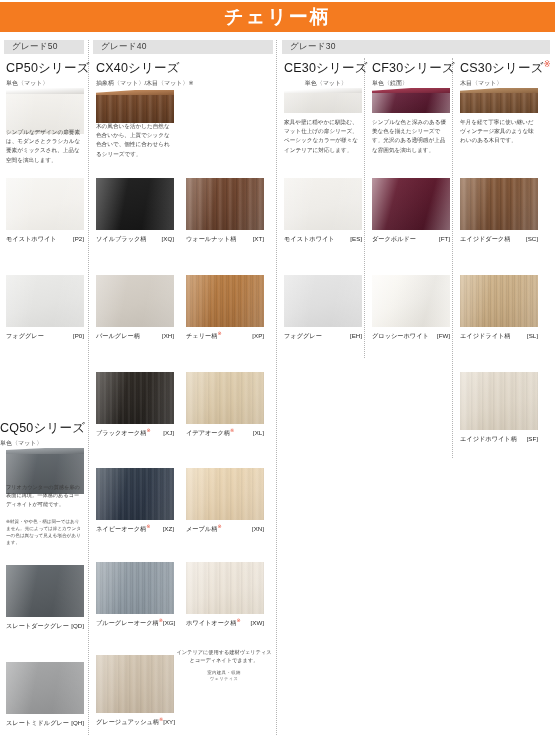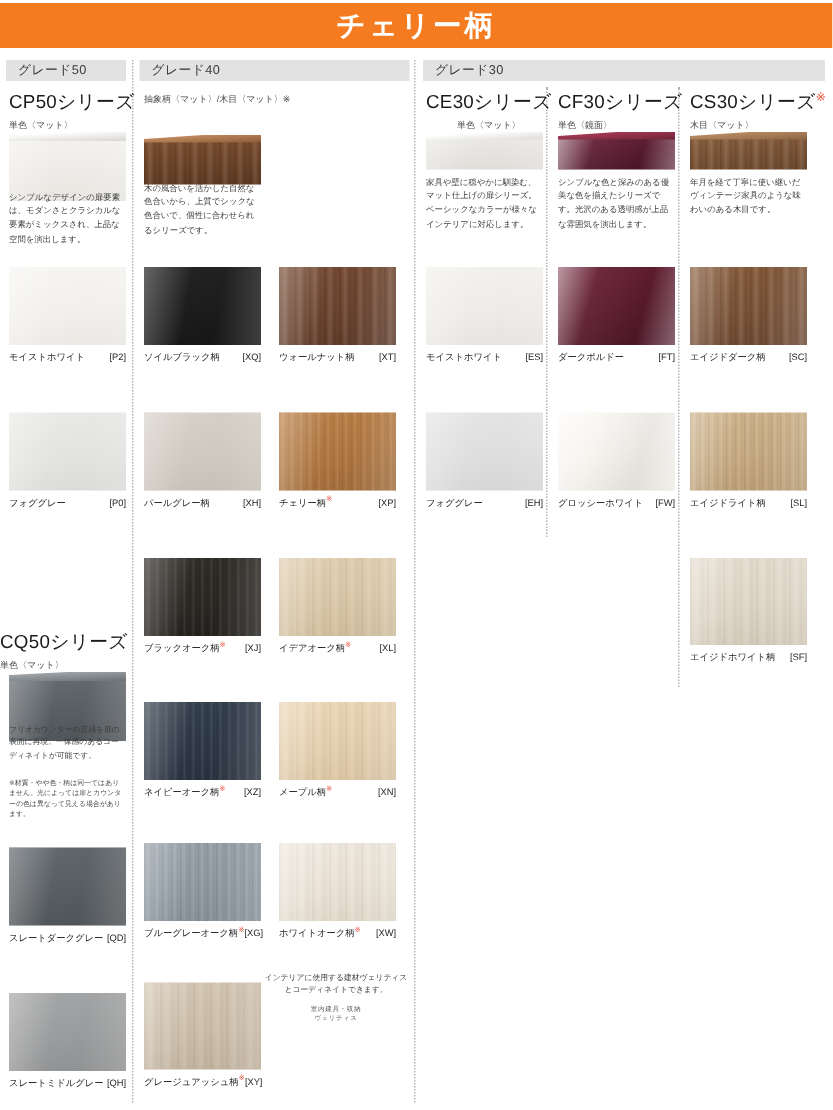--- a/index.html
+++ b/index.html
@@ -185,20 +185,21 @@
   <div class="sw-img" style="background:linear-gradient(165deg,#a7a8a9 0%,#9a9b9c 55%,#8d8e8f 100%);">
       <div class="sheen"></div>
     </div>
   <div class="sw-label">
     <span class="sw-name"><span>スレートミドルグレー</span><span class="mark"></span></span>
     <span class="sw-code">[QH]</span>
   </div>
 </div>
 
 <div class="series" style="left:96px;top:60px;">
+  <div class="series-name"><span>CX40シリーズ</span><span class="mark"></span></div>
   <div class="series-sub">抽象柄〈マット〉/木目〈マット〉※</div>
 </div>
 <div class="sw" style="left:96px;top:90px;">
   <div class="panel" style="height:34px;">
     <div class="edge" style="background:linear-gradient(180deg,#c08a5e,#8a5a36);transform:skewY(-4deg);"></div>
     <div class="face" style="top:5px;height:28px;background:linear-gradient(175deg,#7d4f30,#5e3a22);">
       <div class="grain-v2"></div>
     </div>
   </div>
 </div>

